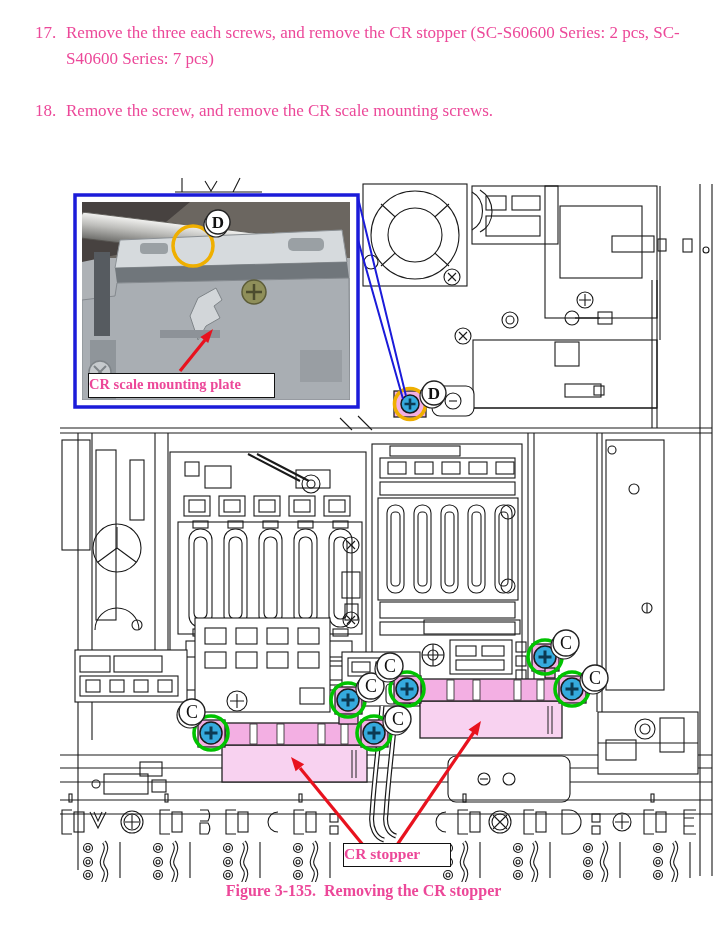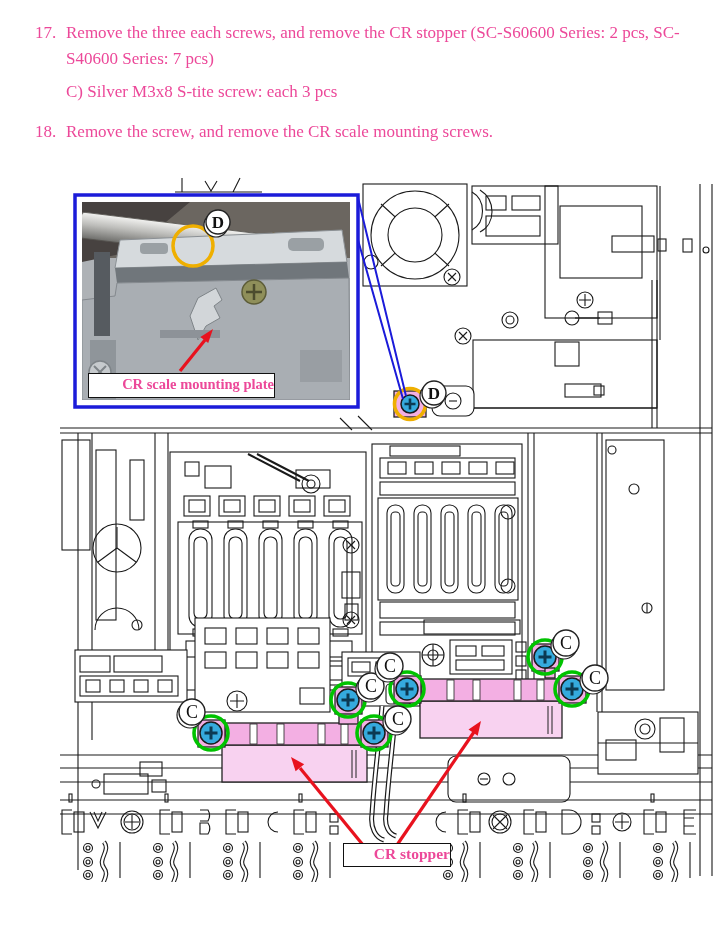--- a/index.html
+++ b/index.html
@@ -2,40 +2,39 @@
 <html><head>
 <meta charset="utf-8">
 <style>
   html,body{margin:0;padding:0;background:#fff;}
   #page{position:relative;width:727px;height:932px;background:#fff;overflow:hidden;
         font-family:"Liberation Serif",serif;color:#ec4899;}
   .step{position:absolute;left:35px;width:660px;font-size:17px;line-height:26px;}
   .stepnum{position:absolute;left:0;top:0;width:30px;}
   .steptext{display:block;margin-left:31px;width:640px;}
   .subitem{position:absolute;left:66px;font-size:17px;line-height:22px;}
-  .figlabel{position:absolute;background:#fff;border:1.6px solid #111;text-align:right;
+  .figlabel{position:absolute;background:#fff;border:1.6px solid #111;text-align:left;
             font-weight:bold;box-sizing:border-box;}
   #inset-label{left:88px;top:373px;width:187px;height:25px;font-size:14.5px;line-height:21px;}
   #stopper-label{left:343px;top:843px;width:108px;height:24px;font-size:15.5px;line-height:20px;}
   #caption{position:absolute;left:0;top:882px;width:727px;text-align:center;
            font-weight:bold;font-size:16px;white-space:pre;}
   svg text{font-family:"Liberation Serif",serif;}
 </style>
 </head>
 <body>
 
 <div id="page">
 
   <div class="step" style="top:20px;">
     <span class="stepnum">17.</span>
     <span class="steptext">Remove the three each screws, and remove the CR stopper (SC-S60600 Series: 2 pcs, SC-S40600 Series: 7 pcs)</span>
   </div>
-  <div class="subitem" style="top:81px;">C) Silver M3x8 S-tite screw: each 3 pcs</div>
-
-  <div class="step" style="top:119px;">
+
+  <div class="step" style="top:98px;">
     <span class="stepnum">18.</span>
     <span class="steptext">Remove the screw, and remove the CR scale mounting screws.</span>
   </div>
 
   <svg style="position:absolute;left:0;top:176px;" width="727" height="706" viewBox="0 176 727 706">
     <defs>
       <linearGradient id="rodg" x1="0" y1="0" x2="0" y2="1">
         <stop offset="0" stop-color="#f2f2f0"></stop>
           <stop offset="0.45" stop-color="#bdbdba"></stop>
           <stop offset="1" stop-color="#6e6e6b"></stop>
@@ -517,13 +516,14 @@
       <g transform="translate(595,678)">
         <circle cx="-2" cy="3" r="13" fill="#fff" stroke="#222" stroke-width="1.2"></circle>
           <circle r="13" fill="#fff" stroke="#222" stroke-width="1.4"></circle>
         <text y="6" text-anchor="middle" font-size="18" fill="#111">C</text>
       </g>
     </g>
   </svg>
 
   <div class="figlabel" id="inset-label">CR scale mounting plate</div>
   <div class="figlabel" id="stopper-label">CR stopper</div>
+  <div id="caption">Figure 3-135.  Removing the CR stopper</div>
 </div>
 
 </body></html>

